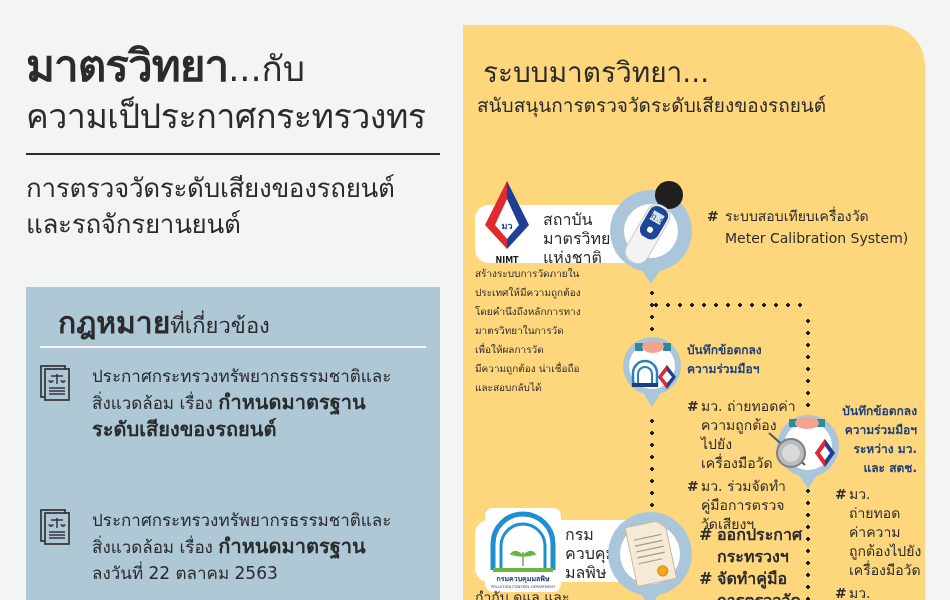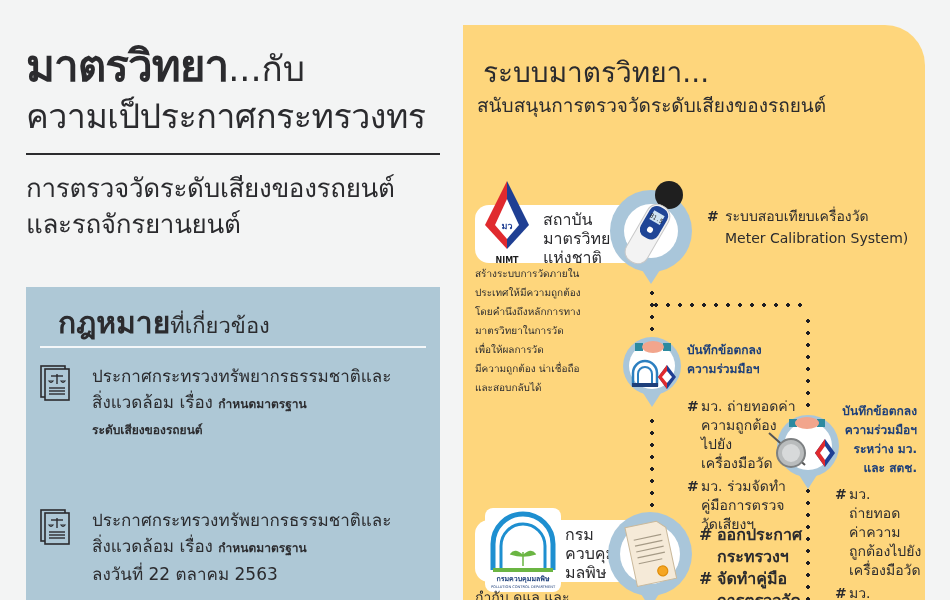--- a/index.html
+++ b/index.html
@@ -13,21 +13,21 @@
   .rule { position: absolute; left: 26px; top: 153px; width: 414px; height: 2px; background: #2b2b2e; }
   .subtitle { position: absolute; left: 26px; top: 170px; font-size: 26px; line-height: 36px; width: 430px; letter-spacing: -0.3px; }
 
   .law-panel { position: absolute; left: 26px; top: 287px; width: 414px; height: 313px; background: #aec8d6; }
   .law-title { position: absolute; left: 14px; top: 12px; font-size: 30px; font-weight: bold; white-space: nowrap; margin-left: 18px; }
   .law-title .light { font-size: 22px; font-weight: normal; }
   .law-rule { position: absolute; left: 14px; top: 59px; width: 386px; height: 2px; background: #f4f7f9; }
   .law-item { position: absolute; left: 14px; width: 395px; }
   .law-icon { position: absolute; left: 0; top: 2px; width: 32px; height: 36px; }
   .law-text { position: absolute; left: 52px; top: 0; font-size: 17px; line-height: 26px; width: 345px; }
-  .law-text .bold { font-weight: bold; font-size: 12px; }
+  .law-text .bold { font-weight: bold; font-size: 20px; }
 
   
   .yellow-panel { position: absolute; left: 463px; top: 25px; width: 462px; height: 575px; background: #fed67c; border-top-right-radius: 40px; overflow: hidden; }
   .y-title { position: absolute; left: 20px; top: 30px; font-size: 28px; line-height: 36px; white-space: nowrap; }
   .y-sub { position: absolute; left: 14px; top: 66px; font-size: 19px; line-height: 28px; width: 430px; }
 
   .dot-v { position: absolute; width: 4px; background-image: radial-gradient(circle, #1e1e24 1.6px, transparent 1.8px); background-size: 4px 12px; background-repeat: repeat-y; }
   .dot-h { position: absolute; height: 4px; background-image: radial-gradient(circle, #1e1e24 1.6px, transparent 1.8px); background-size: 12px 4px; background-repeat: repeat-x; }
 
   .org-card { position: absolute; background: #ffffff; border-radius: 14px; }

